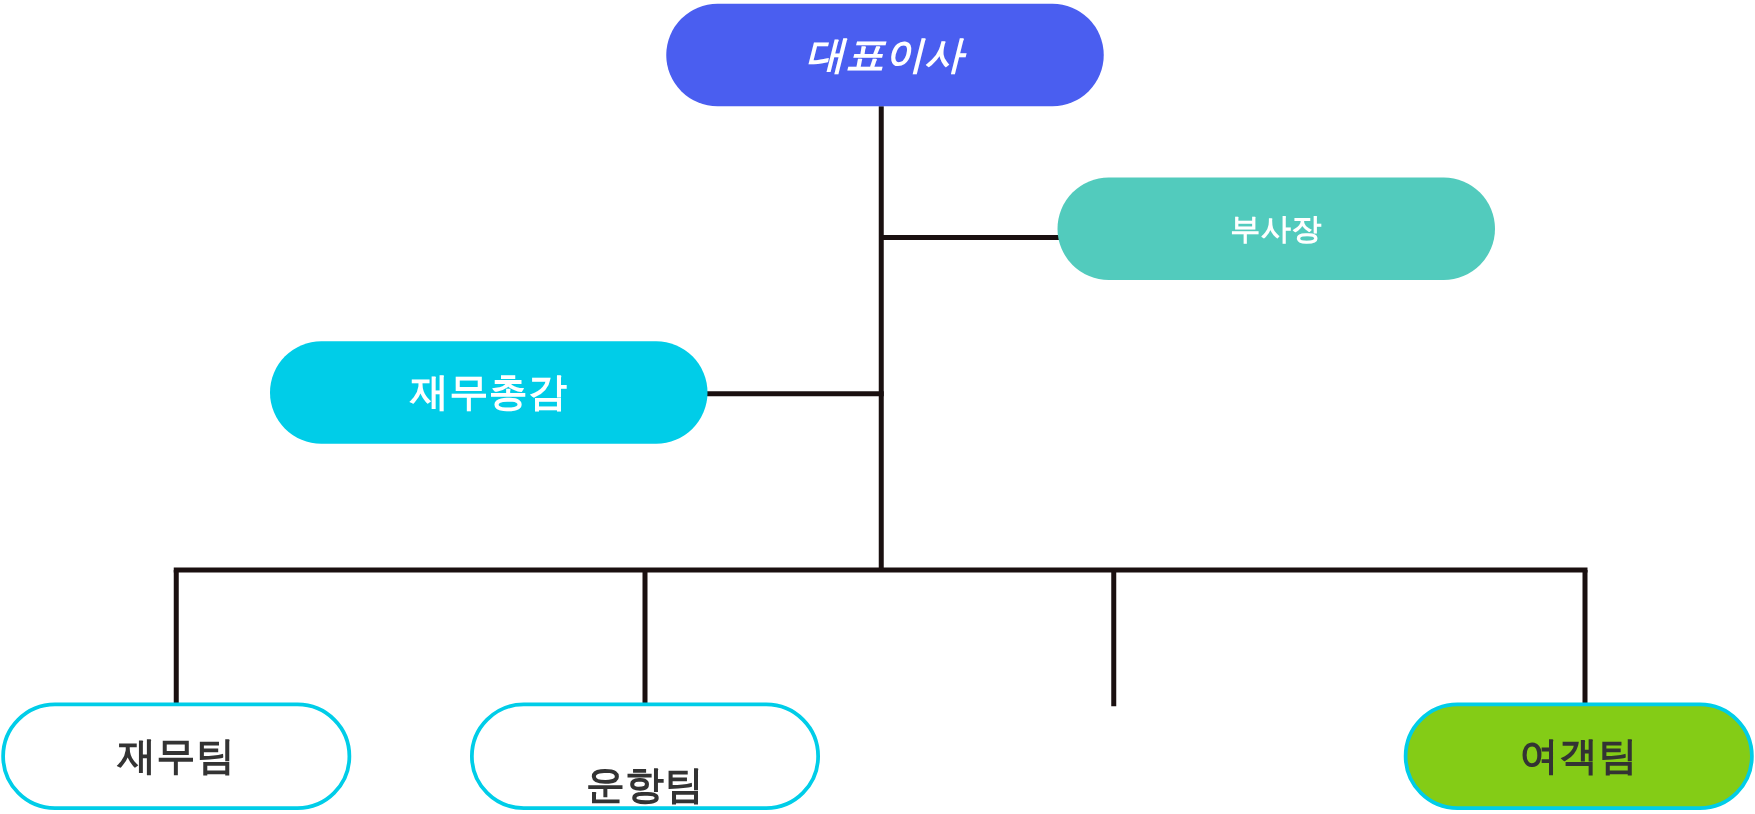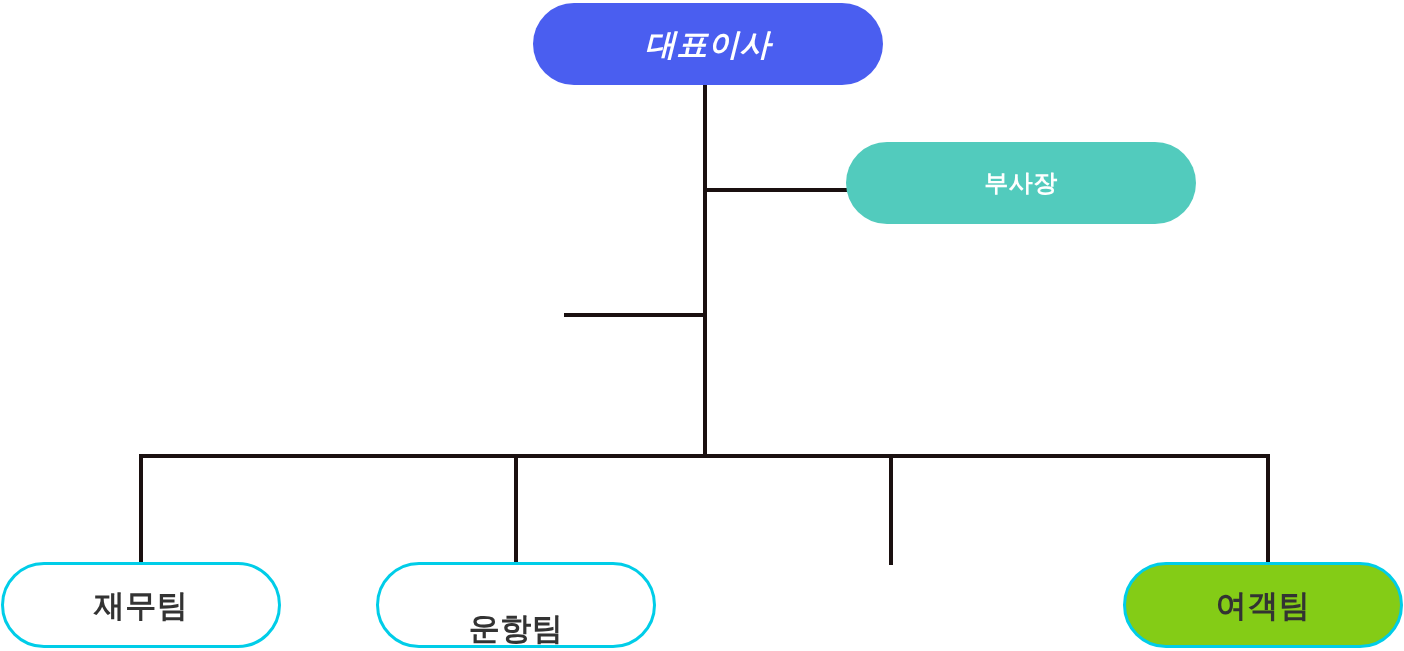--- a/index.html
+++ b/index.html
@@ -114,20 +114,23 @@
   </svg>
 
   <div class="node node-filled node-ceo" style="background: rgb(74, 94, 240);">
     <span class="node-label">대표이사</span>
   </div>
 
   <div class="node node-filled node-vp" style="background: rgb(82, 203, 189);">
     <span class="node-label">부사장</span>
   </div>
 
+  <div class="node node-filled node-cfo" style="background: rgb(0, 205, 232);">
+    <span class="node-label">재무총감</span>
+  </div>
 
   <div class="node node-team team-0" style="border-color: rgb(0, 205, 232); background: rgb(255, 255, 255);">
     <span class="node-label" style="color: rgb(51, 51, 51);">재무팀</span>
   </div>
 
   <div class="node node-team team-1" style="border-color: rgb(0, 205, 232); background: rgb(255, 255, 255);">
     <span class="node-label" style="color: rgb(51, 51, 51); margin-top: 46px;">운항팀</span>
   </div>
 
 

